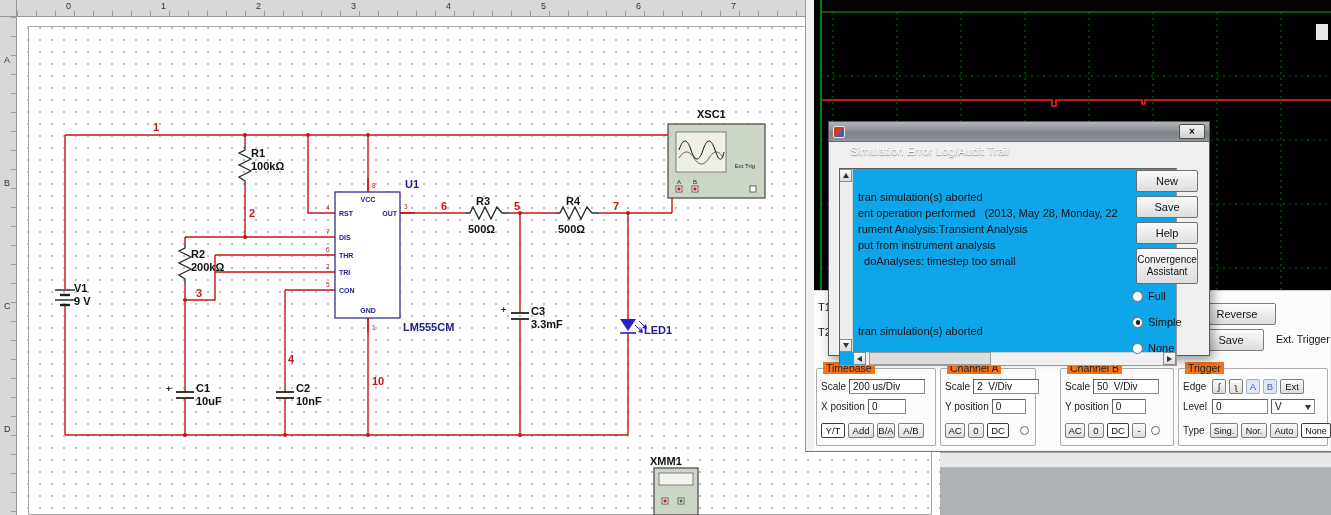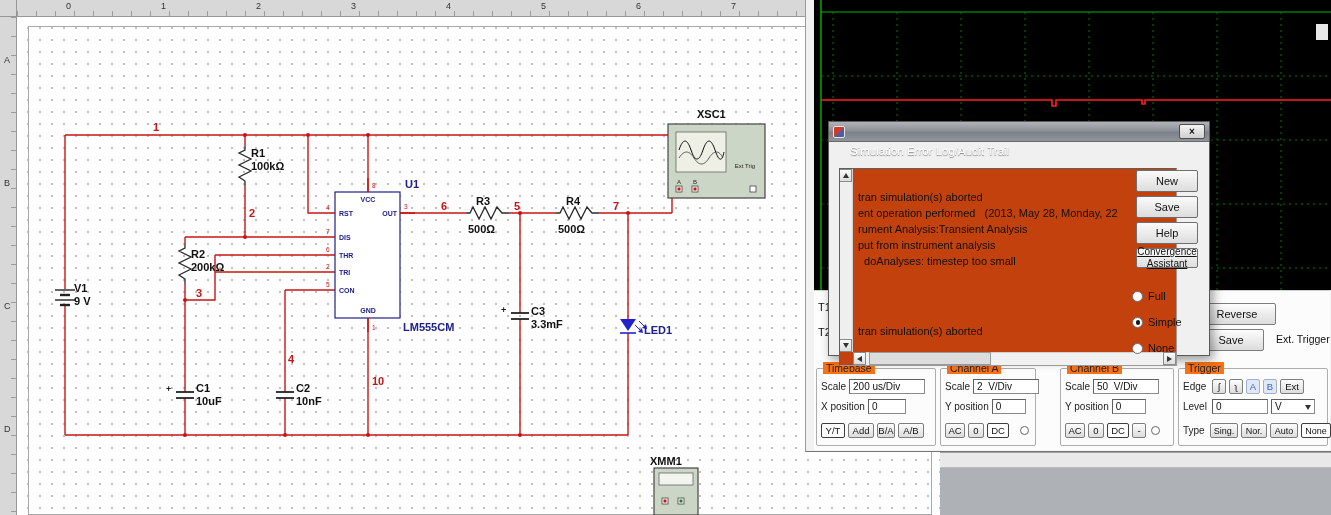--- a/index.html
+++ b/index.html
@@ -65,36 +65,36 @@
   
   #dialog{position:absolute;left:828px;top:121px;width:382px;height:235px;z-index:50;
     background:#f0f0f0;border:1px solid #5a5a5a;box-shadow:3px 4px 10px rgba(0,0,0,.4);}
   #dialog-titlebar{position:relative;height:20px;background:linear-gradient(180deg,#b0b4b9 0%,#8b9096 48%,#7d828a 52%,#8f949a 100%);
     display:flex;align-items:center;padding:0 4px;border-bottom:1px solid #6a6a6a;}
   #dialog-title{color:#fff;font-size:11.5px;margin-left:5px;text-shadow:0 1px 1px rgba(0,0,0,.45);margin-top:39px;}
   #dialog-icon{width:12px;height:12px;background:linear-gradient(135deg,#d23a2a 55%,#4a5da8 55%);border:1px solid #e6e6e6;border-radius:2px;}
   #dialog-close{margin-left:auto;width:26px;height:15px;border:1px solid #4d4d4d;border-radius:2px;
     background:linear-gradient(180deg,#f4f4f4,#cfcfcf);display:flex;align-items:center;justify-content:center;
     font-size:10px;font-weight:bold;color:#111;line-height:1;}
-  #listbox{position:absolute;left:10px;top:26px;width:338px;height:198px;background:#c2410c;
+  #listbox{position:absolute;left:10px;top:26px;width:338px;height:198px;background:#0ea5e9;
     border:1px solid #9a9a9a;border-top-color:#5f5f5f;border-left-color:#5f5f5f;overflow:hidden;}
   #lb-content{position:absolute;left:13px;top:0;right:0;bottom:13px;overflow:hidden;padding:20px 2px 0 5px;}
   .log-line{font-size:11px;line-height:16px;color:#111;white-space:pre;}
   #log-last{position:absolute;left:18px;bottom:28px;font-size:11px;color:#111;white-space:pre;}
   #vscroll{position:absolute;left:0;top:0;bottom:13px;width:13px;background:#efefef;border-right:1px solid #d2d2d2;}
   #vscroll .mini-btn{position:absolute;left:-1px;}
   #vs-up{top:0;} #vs-down{bottom:0;}
   #hscroll{position:absolute;left:13px;right:0;bottom:0;height:13px;background:#f1f1f1;border-top:1px solid #d2d2d2;}
   #hs-left{position:absolute;left:0;top:-1px;}
   #hs-right{position:absolute;right:0;top:-1px;}
   #hs-thumb{position:absolute;left:16px;top:-1px;width:122px;height:13px;background:#dcdcdc;border:1px solid #9a9a9a;}
   .dlg-btn{position:absolute;left:307px;width:62px;height:22px;border:1px solid #6f6f6f;border-radius:2px;
     background:linear-gradient(180deg,#fbfbfb,#ddd);display:flex;align-items:center;justify-content:center;
     font-size:11px;color:#111;text-align:center;}
-  #btn-convergence{height:20px;font-size:10px;line-height:12px;padding:0 2px;text-decoration:underline;}
+  #btn-convergence{height:36px;font-size:10px;line-height:12px;padding:0 2px;}
   .radio{position:absolute;left:303px;display:flex;align-items:center;gap:5px;font-size:11px;color:#111;}
   .radio .circ{width:11px;height:11px;border-radius:50%;border:1px solid #707070;background:#fff;position:relative;flex:0 0 auto;}
   .radio.sel .circ::after{content:"";position:absolute;left:2.5px;top:2.5px;width:4.5px;height:4.5px;border-radius:50%;background:#1a1a1a;}
 </style>
 </head>
 <body>
 
 <div id="screen">
 
   <div id="sheet"></div>

